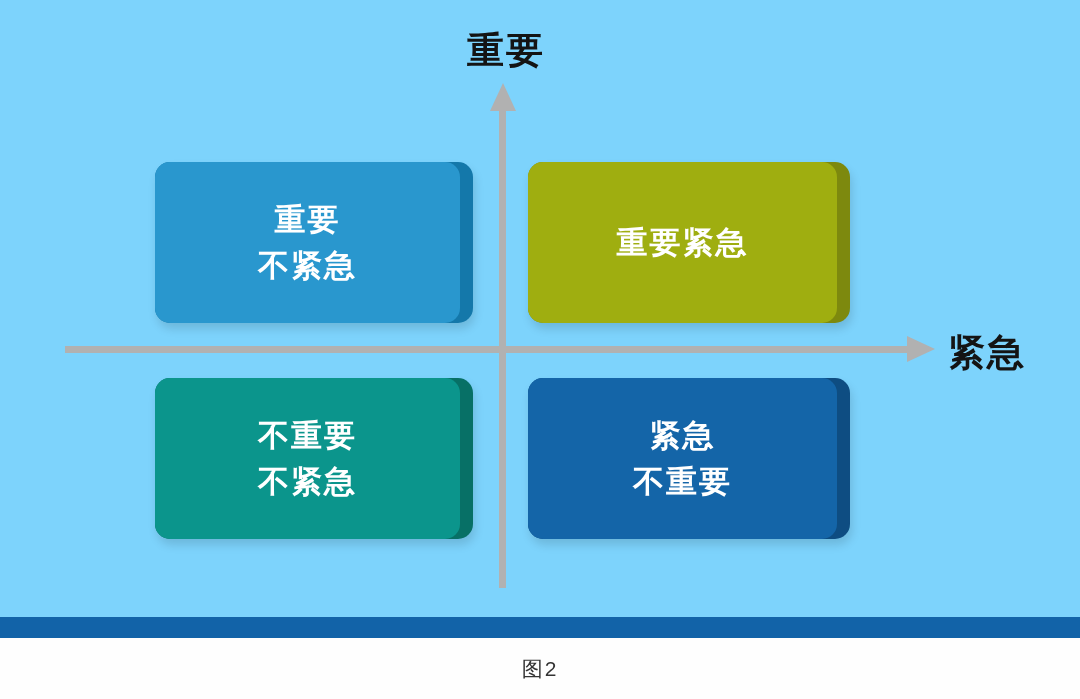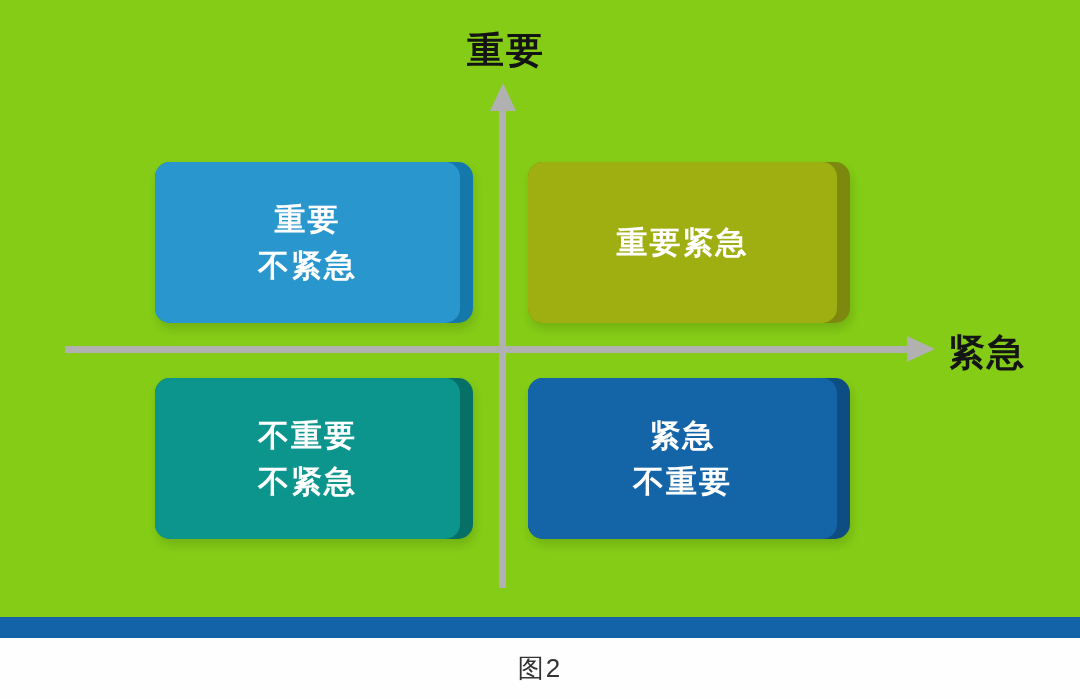--- a/index.html
+++ b/index.html
@@ -1,20 +1,20 @@
 <!DOCTYPE html>
 <html><head>
 <meta charset="utf-8">
 <style>
   html, body { margin: 0; padding: 0; }
   #canvas {
     position: relative;
     width: 1080px;
     height: 699px;
-    background: #84cc16;
+    background: #7dd3fc;
     overflow: hidden;
     font-family: "Liberation Sans", "DejaVu Sans", sans-serif;
   }
 
   
   .axis-line { position: absolute; background: #b1b1b1; }
   #y-axis-line { left: 499px; top: 104px; width: 7px; height: 484px; }
   #x-axis-line { left: 65px;  top: 346px; width: 845px; height: 7px; }
 
   .arrow { position: absolute; width: 0; height: 0; }
@@ -79,21 +79,21 @@
     left: 0; top: 638px;
     width: 1080px; height: 61px;
     background: #fefefe;
     display: flex;
     align-items: center;
     justify-content: center;
   }
   #figure-caption {
     display: flex;
     gap: 30px;
-    font-size: 26px;
+    font-size: 21px;
     color: #333333;
     letter-spacing: 2px;
     white-space: nowrap;
   }
 </style>
 </head>
 <body>
 
 <div id="canvas">
 

